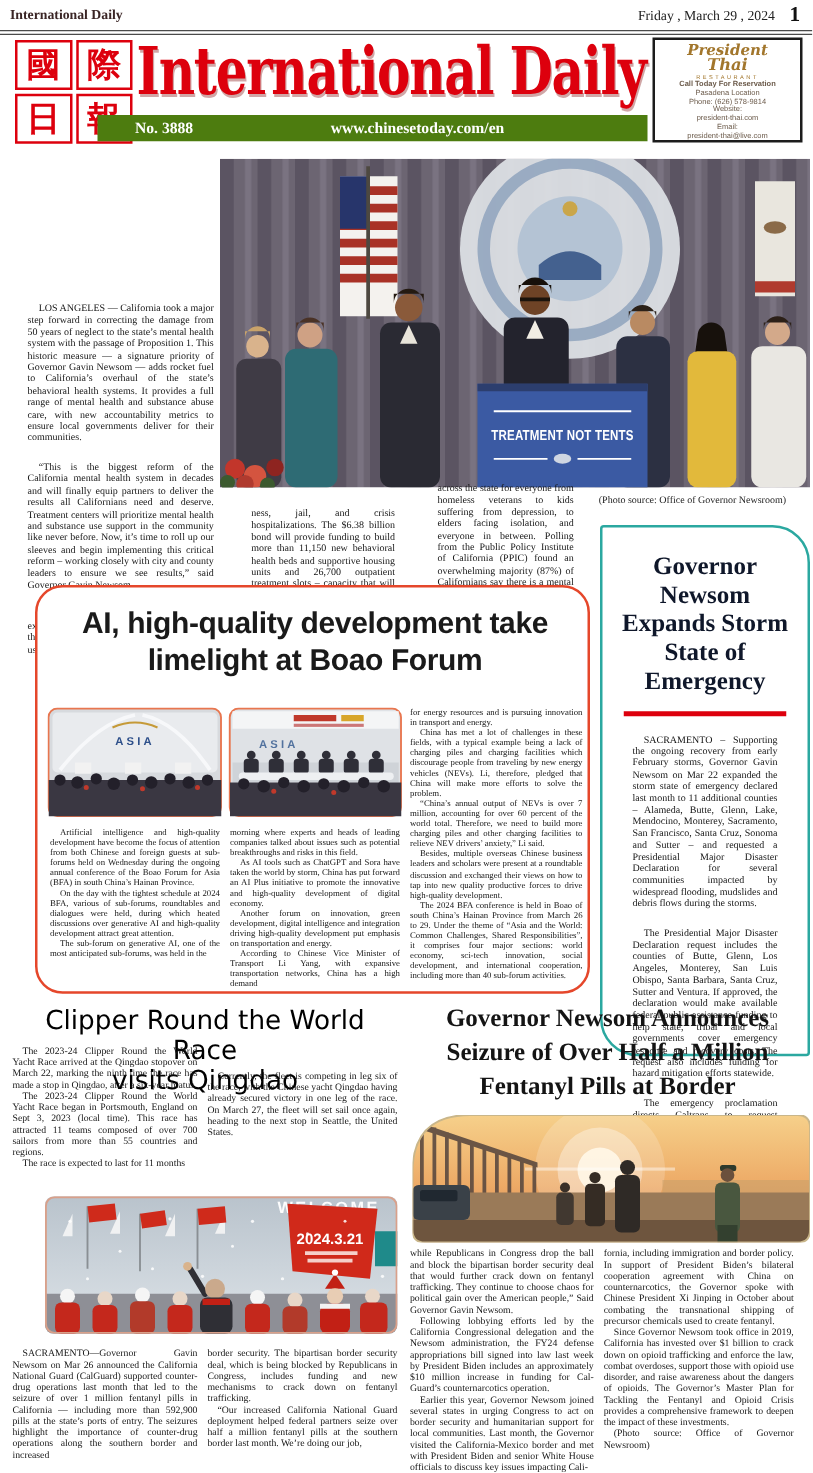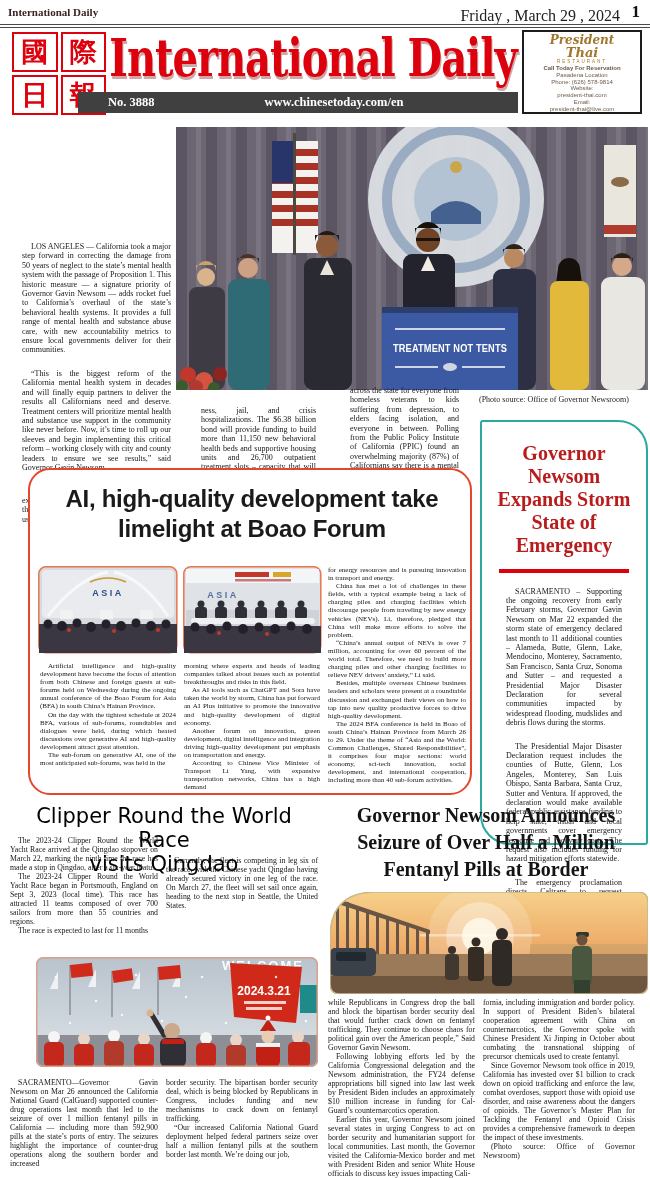--- a/index.html
+++ b/index.html
@@ -1,31 +1,31 @@
 <!DOCTYPE html>
 <html><head>
 <meta charset="utf-8">
 <style>
   html,body{margin:0;padding:0;background:#fff;}
   .page{position:relative;width:650px;height:1178px;background:#fff;overflow:hidden;
         font-family:"Liberation Serif",serif;color:#111;}
   .abs{position:absolute;}
   
   .topbar-brand{left:8px;top:6px;font-size:11px;font-weight:bold;color:#3a2525;}
-  .topbar-date{right:30px;top:7px;font-size:16px;color:#222;}
+  .topbar-date{right:30px;top:7px;font-size:11px;color:#222;}
   .topbar-page{right:10px;top:2px;font-size:17px;font-weight:bold;color:#111;}
   .double-rule{left:0;top:24px;width:650px;height:2px;border-top:1.5px solid #4a4a4a;border-bottom:1.5px solid #4a4a4a;}
   
   .cn-logo{left:12px;top:32px;width:94px;height:81px;display:grid;grid-template-columns:1fr 1fr;grid-template-rows:1fr 1fr;gap:3px;}
   .cn-cell{border:2.5px solid #dd000d;color:#dd000d;background:#fff;display:flex;align-items:center;justify-content:center;
            font-size:27px;font-weight:bold;font-family:"DejaVu Sans",sans-serif;}
   .masthead-title{left:106px;top:26px;width:414px;text-align:center;color:#dd000d;
     font-family:"DejaVu Serif",serif;font-weight:bold;font-size:40px;letter-spacing:-1px;
     transform:scaleY(1.32);transform-origin:top;text-shadow:1px 2px 0 rgba(120,0,0,.35);}
-  .red-bar{left:78px;top:92px;width:440px;height:21px;background:#404040;color:#fff;display:flex;align-items:center;}
+  .red-bar{left:78px;top:92px;width:440px;height:21px;background:#4d7c0f;color:#fff;display:flex;align-items:center;}
   .red-bar .issue{margin-left:30px;font-weight:bold;font-size:12.5px;}
   .red-bar .site{margin-left:110px;font-weight:bold;font-size:12.5px;}
   
   .ad-box{left:522px;top:30px;width:120px;height:84px;border:2px solid #1c1c1c;background:#fff;
           text-align:center;padding-top:1px;box-sizing:border-box;}
   .ad-script{font-family:"DejaVu Serif",serif;font-style:italic;font-weight:bold;color:#a2762c;font-size:12px;line-height:14px;}
   .ad-script2{font-family:"DejaVu Serif",serif;font-style:italic;font-weight:bold;color:#a2762c;font-size:13px;line-height:12px;}
   .ad-rest{font-size:4.5px;letter-spacing:2px;color:#a2762c;line-height:6px;font-family:"Liberation Sans",sans-serif;}
   .ad-line{font-size:6px;line-height:6.8px;color:#6b5a4a;font-family:"Liberation Sans",sans-serif;}
   .ad-line.b{font-weight:bold;}
@@ -40,21 +40,21 @@
   .boao-col{font-size:7px;line-height:8.1px;text-align:justify;color:#151515;}
   .boao-col p{margin:0;text-indent:8px;}
   .boao-col p.noind{text-indent:0;}
   .bot-col{font-size:7.8px;line-height:9px;text-align:justify;color:#151515;}
   .bot-col p{margin:0;text-indent:8px;}
   .bot-col p.noind{text-indent:0;}
   .credit{font-size:8px;line-height:10px;color:#222;}
   
   .storm-box{left:480px;top:420px;width:168px;height:425px;border:2.5px solid #2ba8a0;
              border-radius:3px 30px 3px 30px;box-sizing:border-box;padding:12px 10px 0 10px;background:#fff;}
-  .storm-title{font-family:"Liberation Serif",serif;font-weight:bold;font-size:20px;line-height:23px;text-align:center;color:#b91c1c;margin-top:8px;}
+  .storm-title{font-family:"Liberation Serif",serif;font-weight:bold;font-size:20px;line-height:23px;text-align:center;color:#0f172a;margin-top:8px;}
   .storm-rule{height:3.5px;background:#dd000d;width:90%;margin:12px auto 10px auto;}
   
   .boao-box{left:28px;top:468px;width:444px;height:327px;border:2.5px solid #e5472b;border-radius:22px;box-sizing:border-box;background:#fff;}
   .boao-headline{left:20px;top:14px;width:404px;text-align:center;font-family:"Liberation Sans",sans-serif;
                  font-weight:bold;font-size:24px;line-height:30px;color:#1a1a1a;letter-spacing:-.3px;}
   
   .clipper-headline{left:8px;top:804px;width:312px;text-align:center;font-family:"DejaVu Sans",sans-serif;
                     font-size:21px;line-height:24px;color:#000000;font-weight:500;}
   
   .fent-headline{left:326px;top:802px;width:320px;text-align:center;font-family:"Liberation Serif",serif;

